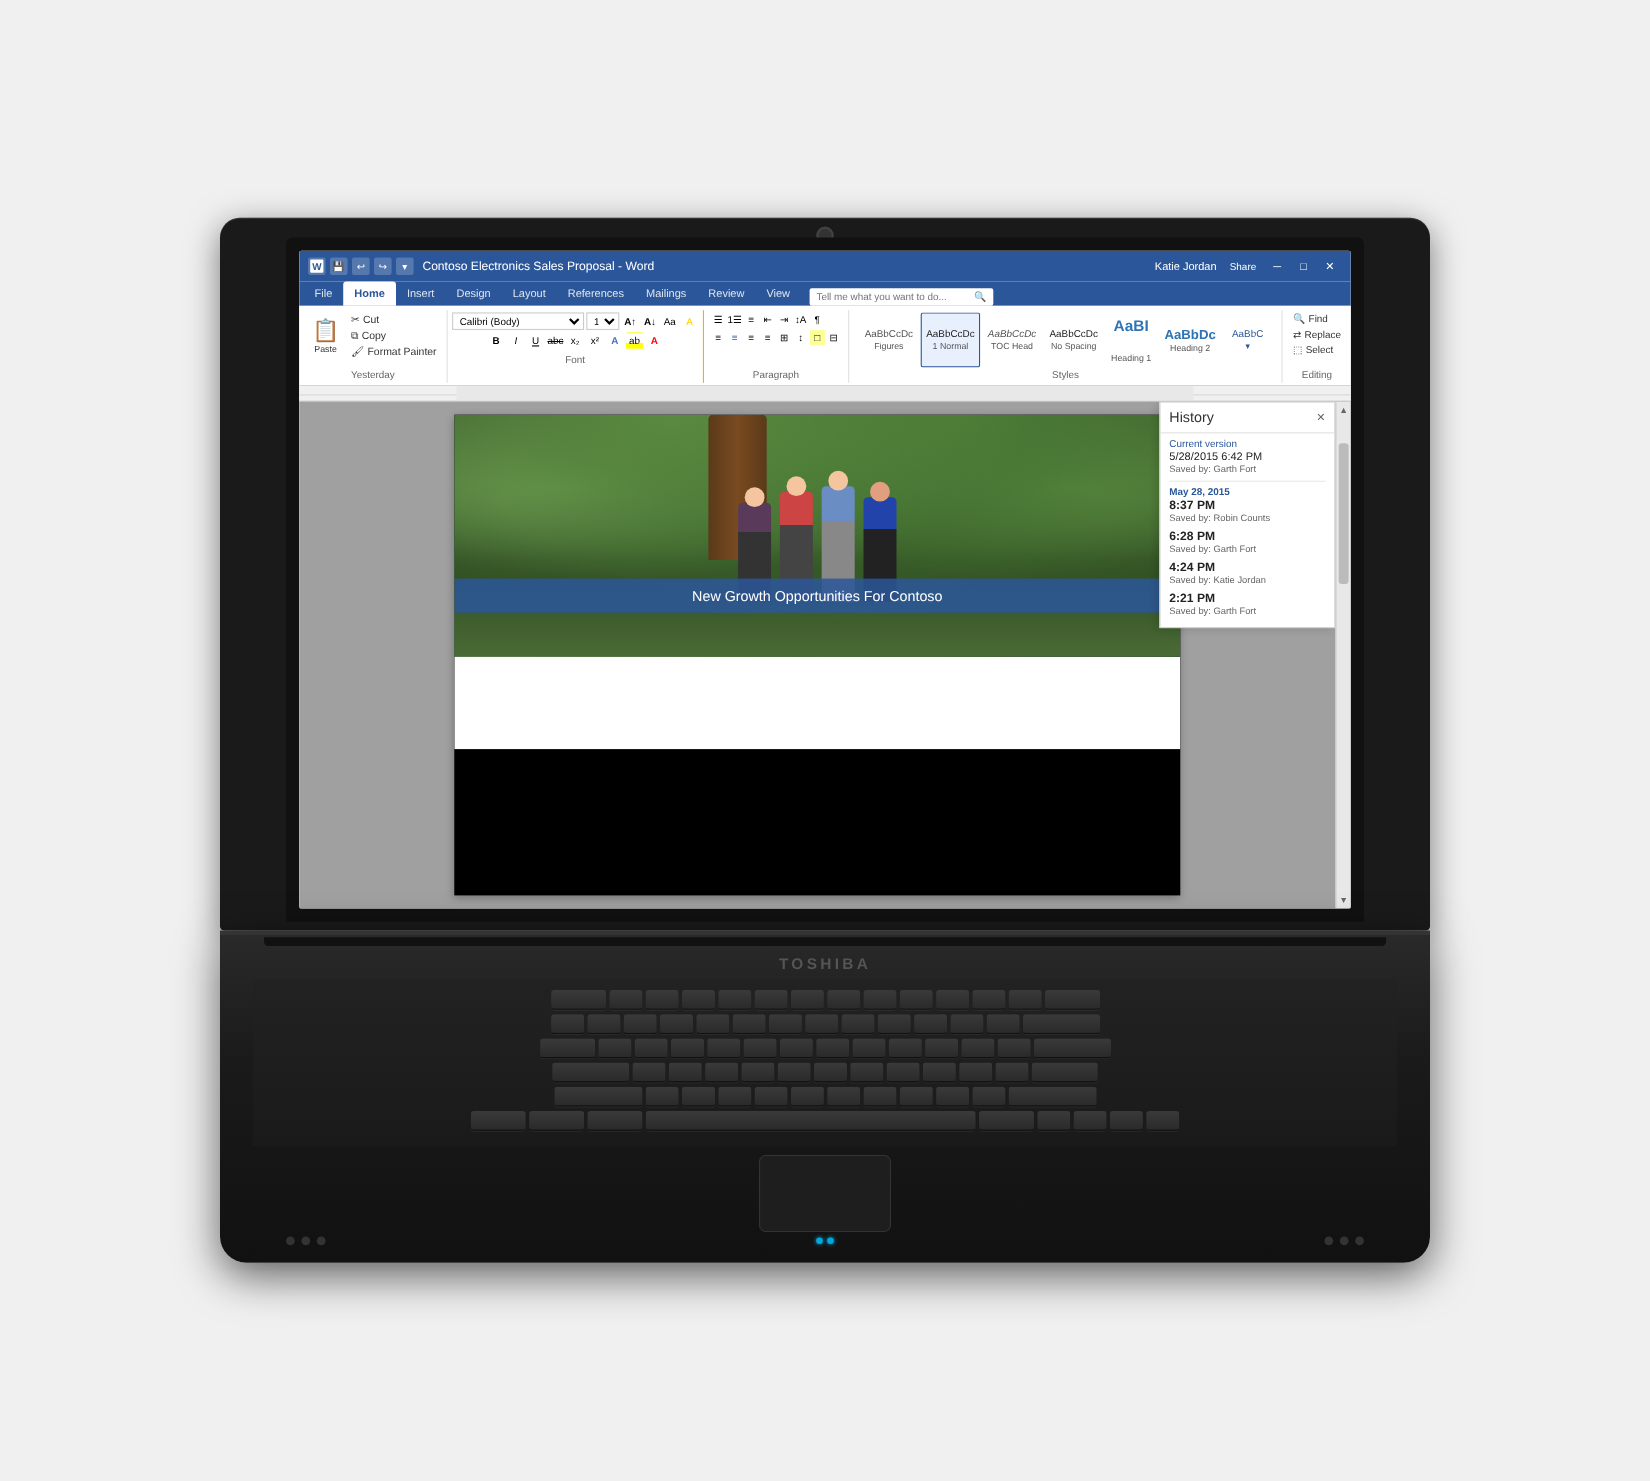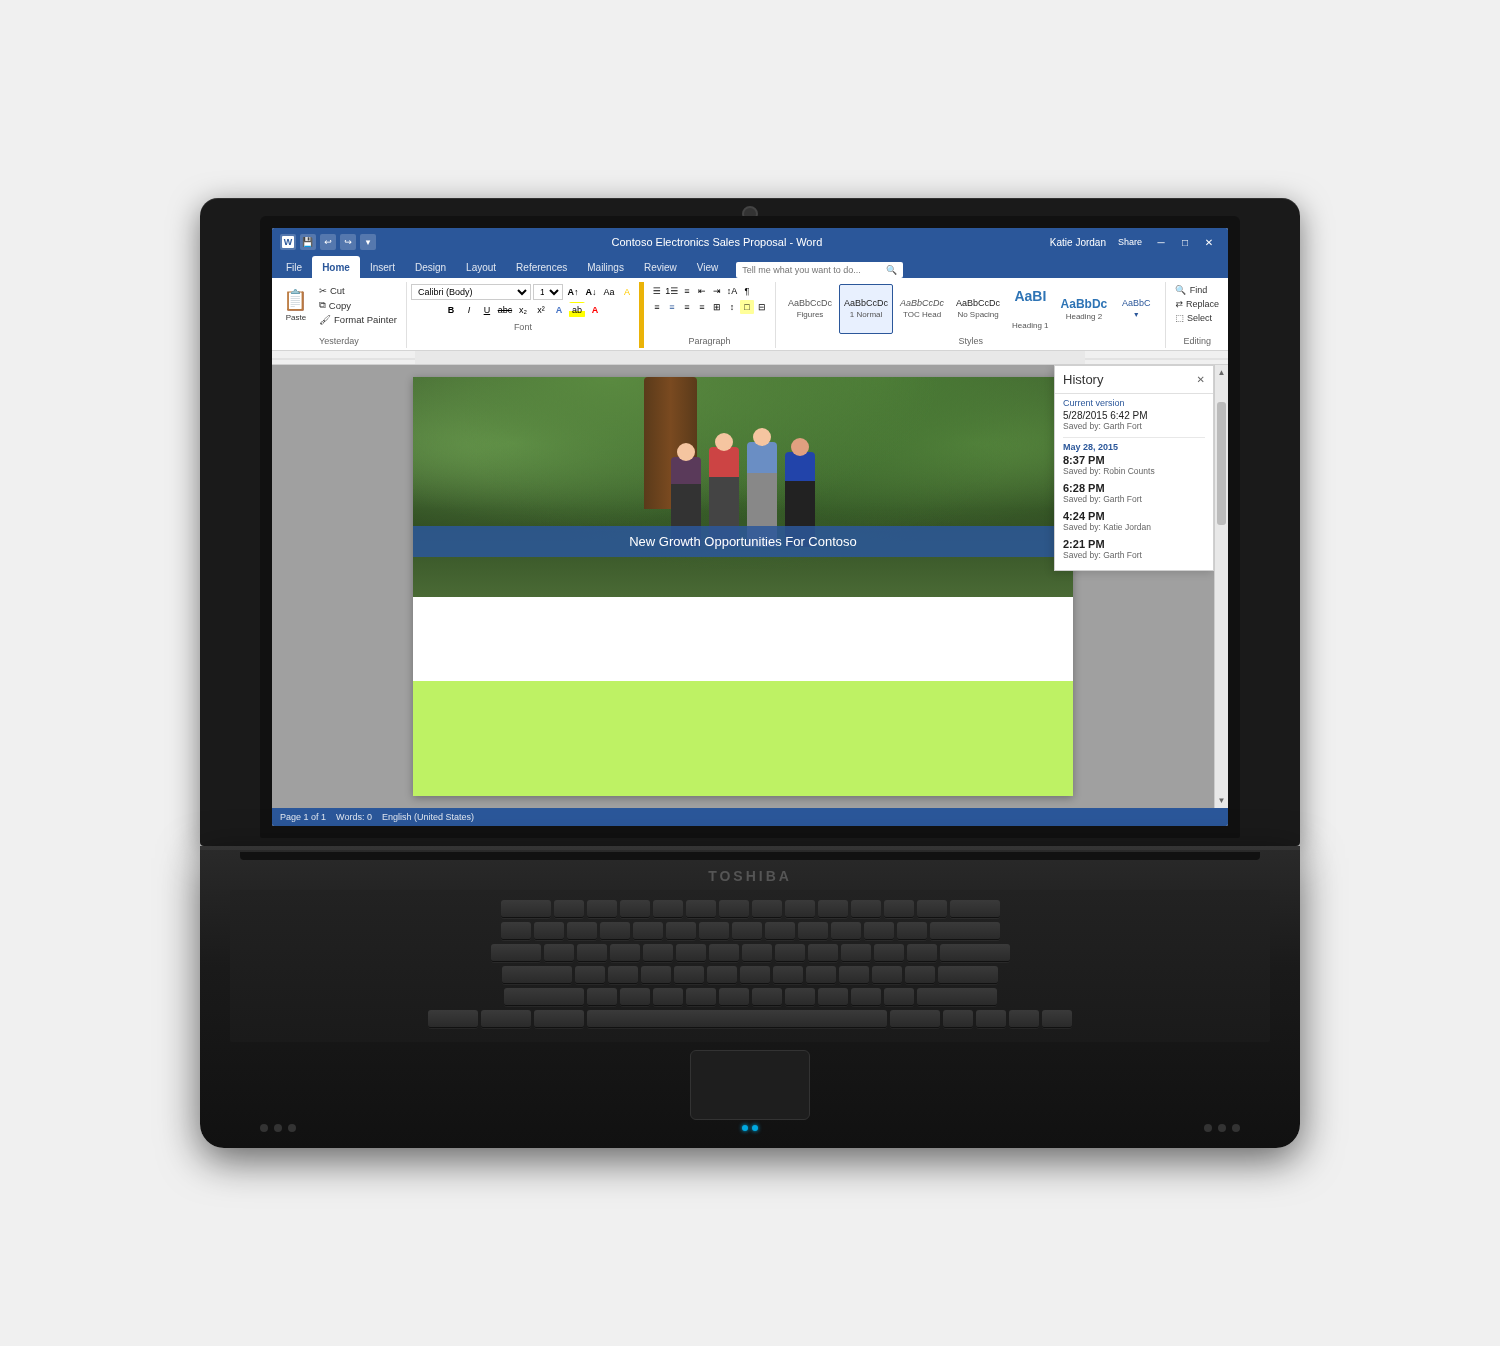--- a/index.html
+++ b/index.html
@@ -94,21 +94,21 @@
       background: rgba(255,255,255,0.2);
       border-radius: 2px;
       display: flex;
       align-items: center;
       justify-content: center;
       font-size: 9px;
     }
 
     .title-bar-title {
       flex: 1;
-      text-align: center;
+      text-align: left;
       font-size: 11px;
       font-weight: 400;
     }
 
     .title-bar-user {
       font-size: 10px;
       margin-right: 12px;
     }
 
     .title-bar-controls {
@@ -232,21 +232,21 @@
       cursor: pointer;
       border-radius: 2px;
       font-size: 9.5px;
       color: #333;
       white-space: nowrap;
     }
 
     
     .font-group {
       padding: 2px 4px;
-      border-right: 5px solid #eab308;
+      border-right: 1px solid #eab308;
     }
 
     .font-row1, .font-row2 {
       display: flex;
       align-items: center;
       gap: 2px;
       margin-bottom: 2px;
     }
 
     .font-select {
@@ -316,21 +316,21 @@
     .doc-scroll {
       flex: 1;
       overflow: hidden;
       display: flex;
       justify-content: center;
       padding: 12px;
       position: relative;
     }
 
     .doc-page {
-      background: #bef264;
+      background: #000000;
       width: 72%;
       box-shadow: 0 2px 8px rgba(0,0,0,0.3);
       position: relative;
       overflow: hidden;
       padding: 0;
     }
 
     
     .scrollbar-v {
       width: 14px;
@@ -938,25 +938,20 @@
 
             <div class="scrollbar-v">
               <div class="scrollbar-arrow">▲</div>
               <div class="scrollbar-track">
                 <div class="scrollbar-thumb"></div>
               </div>
               <div class="scrollbar-arrow">▼</div>
             </div>
           </div>
 
-          <div class="status-bar">
-            <span>Page 1 of 1</span>
-            <span>Words: 0</span>
-            <span>English (United States)</span>
-          </div>
 
         </div>
       </div>
     </div>
   </div>
 
   <div class="laptop-base">
     <div class="laptop-hinge"></div>
     <div class="toshiba-logo">TOSHIBA</div>
     <div class="laptop-keyboard-area">

